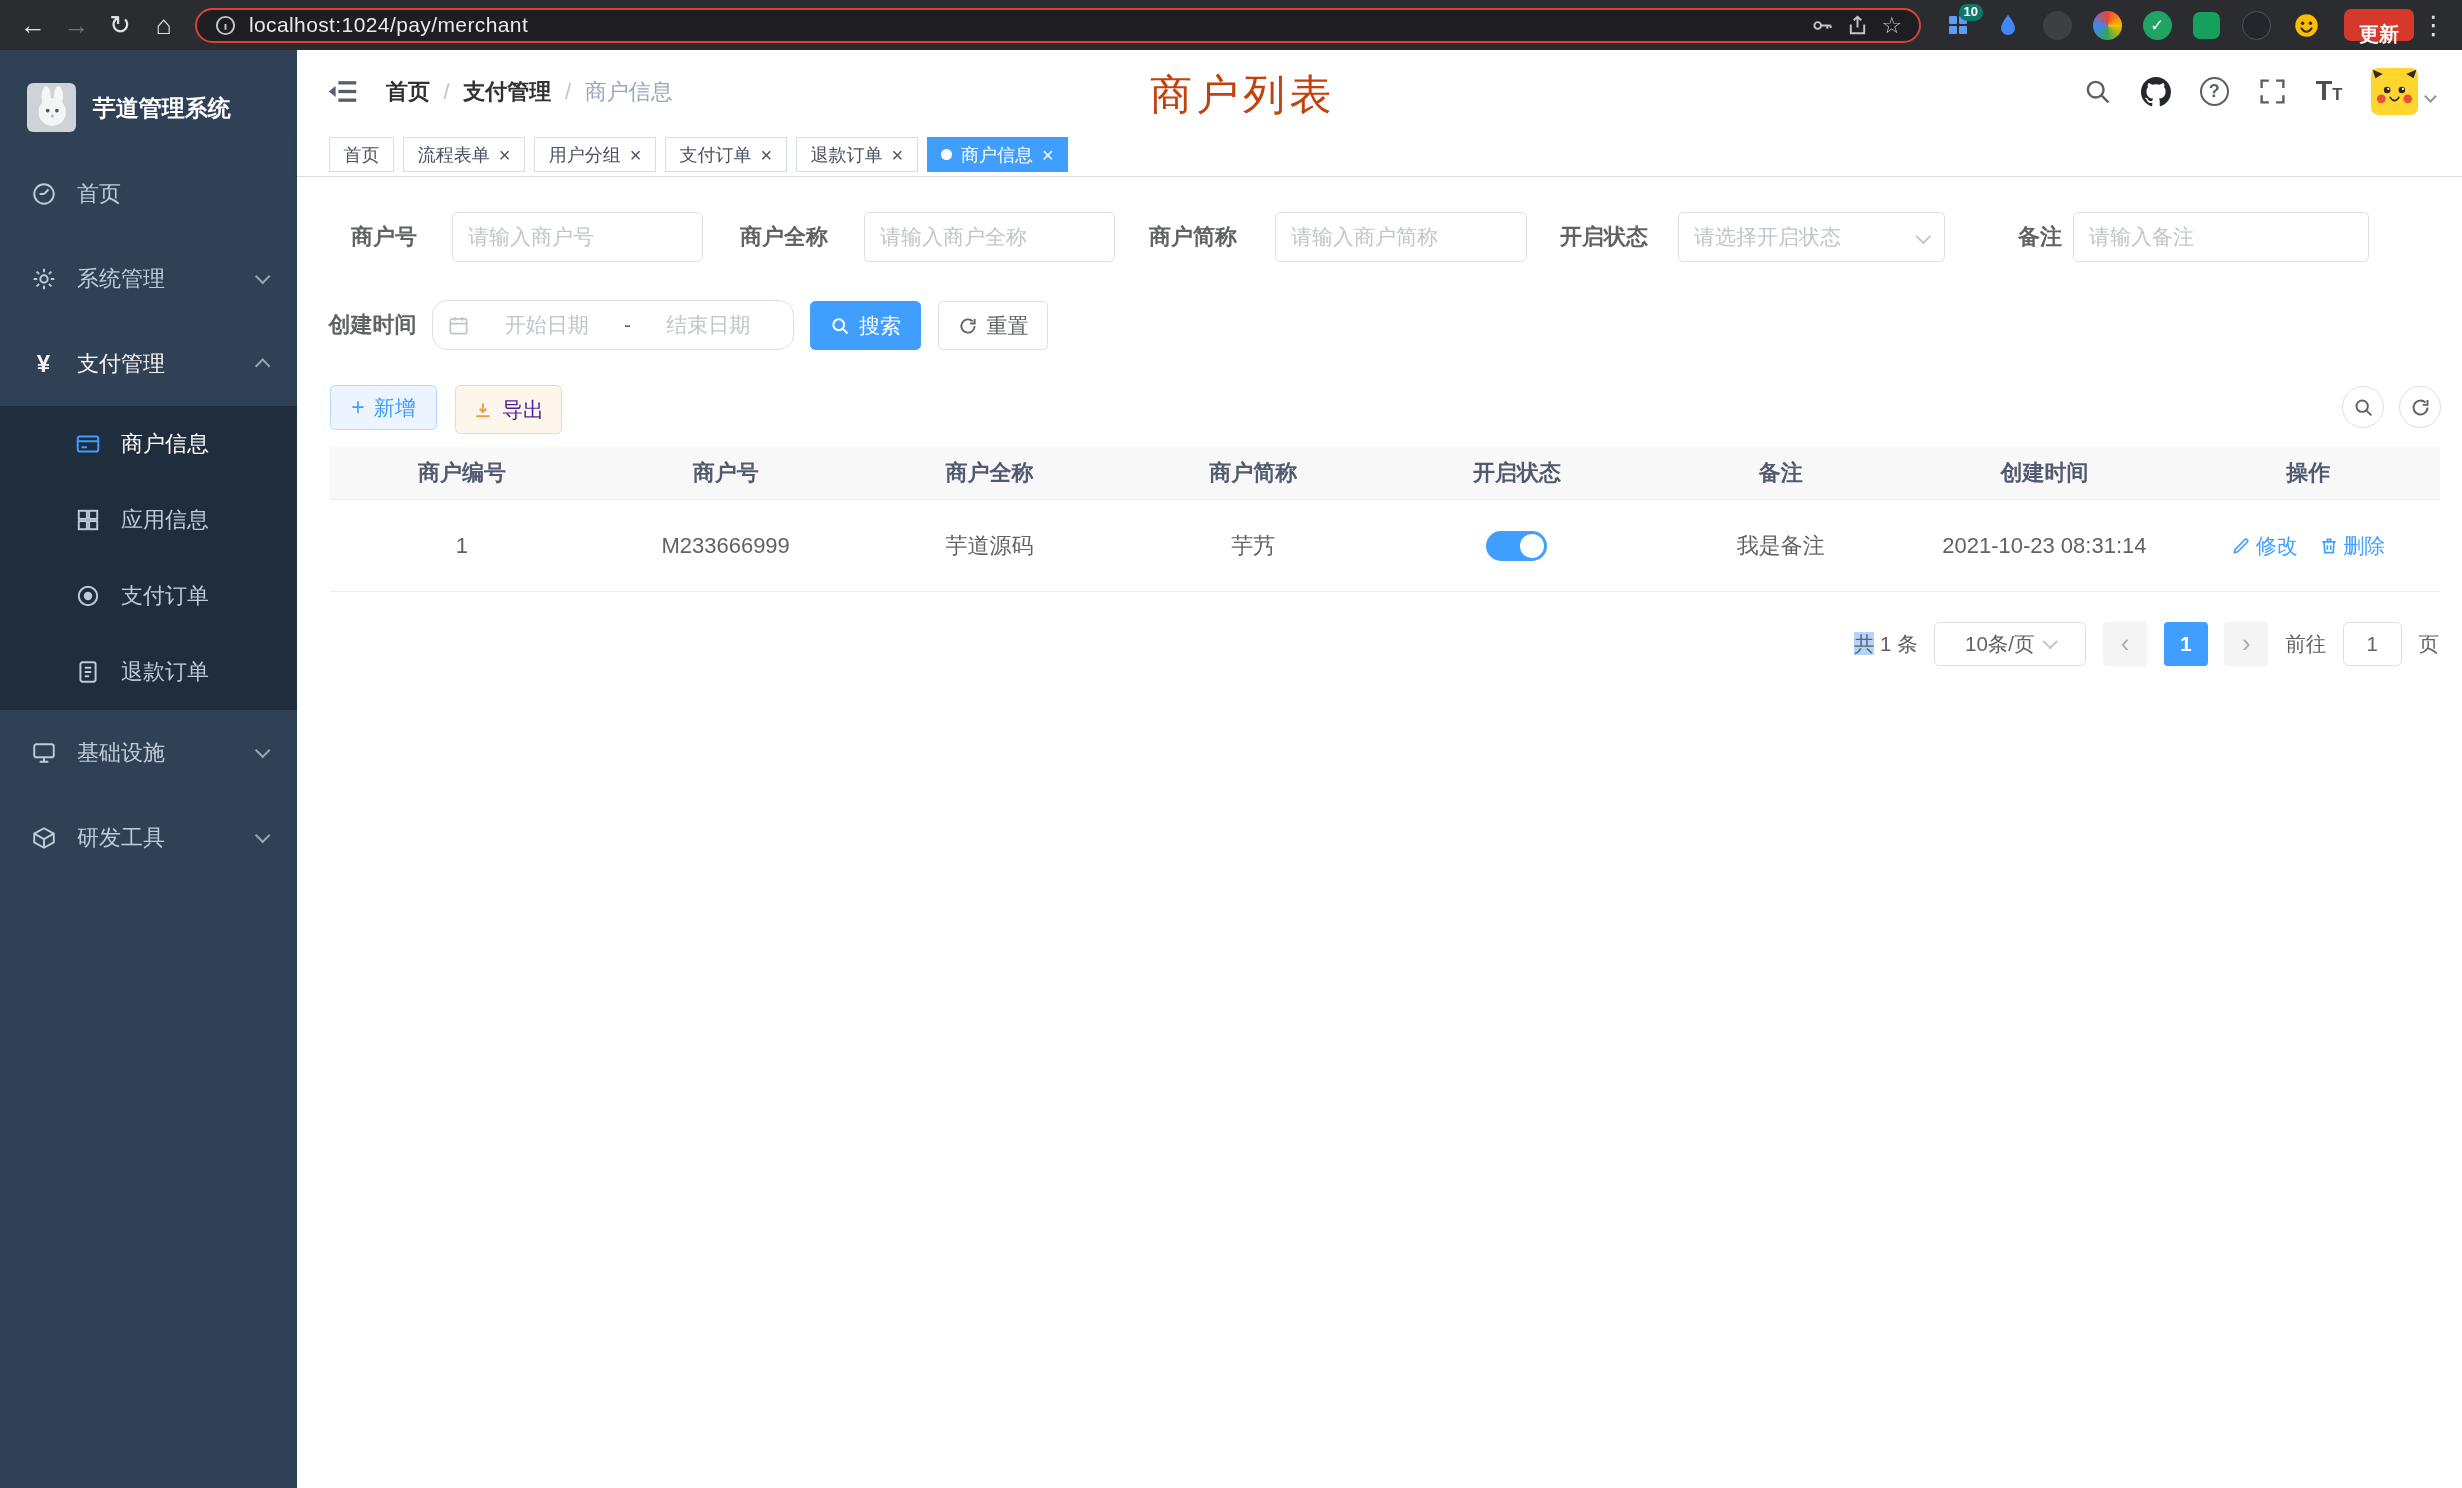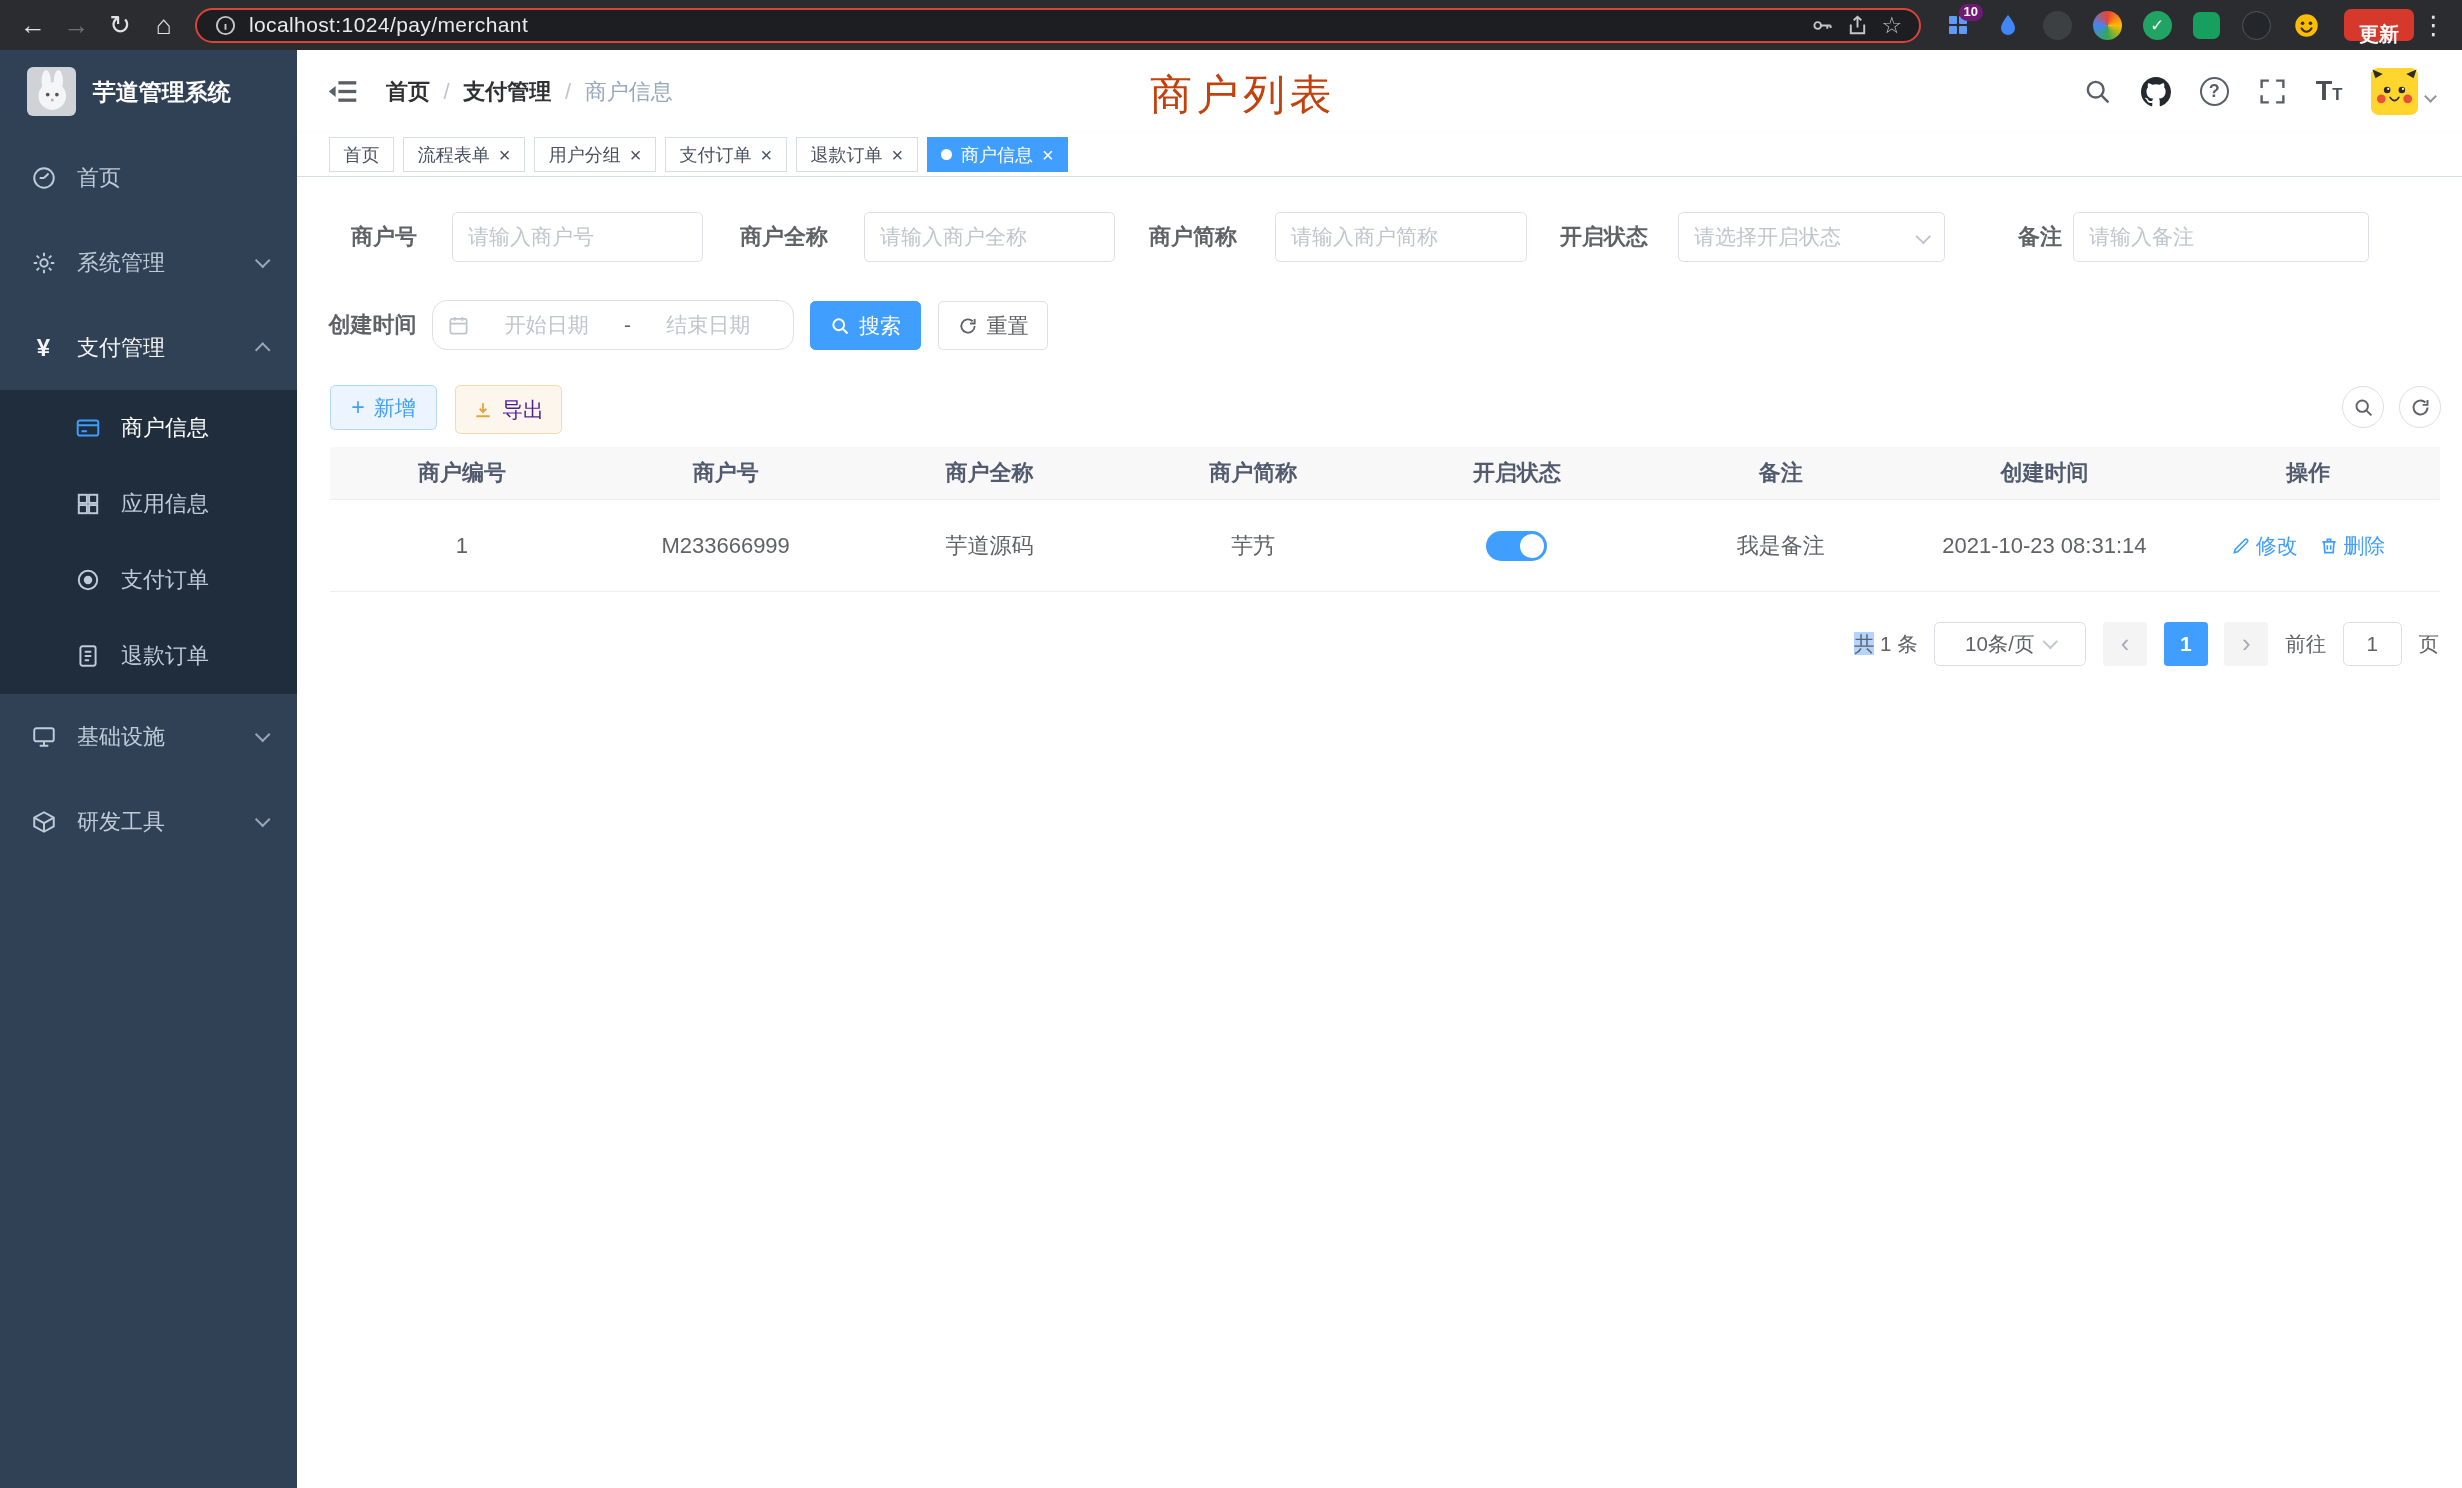--- a/index.html
+++ b/index.html
@@ -13,31 +13,31 @@
     color:#dfe1e5; font-size:26px; border-radius:50%; flex:0 0 auto; cursor:pointer; }
   .nav-icon.dim { color:#6f7174; }
   .url-bar { height:35px; width:1729px; margin-left:7.6px; background:#1d1e21;
     border:2.3px solid #d9443a; border-radius:18px; display:flex; align-items:center;
     padding:0 16.7px; color:#e8eaed; font-size:21px; gap:12px; }
   .url-text { color:#e8eaed; letter-spacing:0.4px; }
   .url-spacer { flex:1; }
   .url-icon { color:#c3c6ca; display:flex; align-items:center; }
   .ext-row { display:flex; align-items:center; gap:16.7px; margin-left:16.7px; }
   .ext { width:33px; height:33px; display:flex; align-items:center; justify-content:center; position:relative; }
-  .ext-badge { position:absolute; top:-4.5px; right:-7.6px; background:#701a75; color:#fff;
+  .ext-badge { position:absolute; top:-4.5px; right:-7.6px; background:#0f766e; color:#fff;
     font-size:13px; line-height:16.7px; padding:0 4.5px; border-radius:8.3px; font-weight:700; }
   .circ { width:29px; height:29px; border-radius:50%; display:flex; align-items:center; justify-content:center; }
   .sq { width:27px; height:27px; border-radius:6.8px; }
   .update-btn { margin-left:16.7px; height:32px; padding:12px 15px; background:#d6382c; color:#fff;
     border:none; border-radius:6.8px; font-size:20px; font-weight:600; cursor:pointer;
     font-family:inherit; flex:0 0 auto; }
 
   
   .sidebar { position:absolute; top:50px; left:0; width:297px; height:1439px; background:#304156; }
-  .logo-row { height:85px; display:flex; align-items:center; padding-left:27px; gap:16.7px; }
+  .logo-row { height:85px; display:flex; align-items:center; padding-left:27px; gap:16.7px;margin-top:16px; }
   .logo-title { color:#fff; font-size:23px; font-weight:600; }
   .menu-item { height:85px; display:flex; align-items:center; padding:0 30px; gap:20px;
     color:#bfcbd9; font-size:22px; position:relative; cursor:pointer; }
   .menu-item .mi-icon { display:flex; align-items:center; justify-content:center; width:27px; }
   .menu-caret { position:absolute; right:29px; width:11.4px; height:11.4px;
     border-right:2.3px solid #9aa5b5; border-bottom:2.3px solid #9aa5b5; }
   .caret-down { transform:rotate(45deg); margin-top:-4.5px; }
   .caret-up { transform:rotate(-135deg); margin-top:4.5px; }
   .menu-item.parent-active { color:#f4f4f5; }
   .submenu { background:#1f2d3d; }

